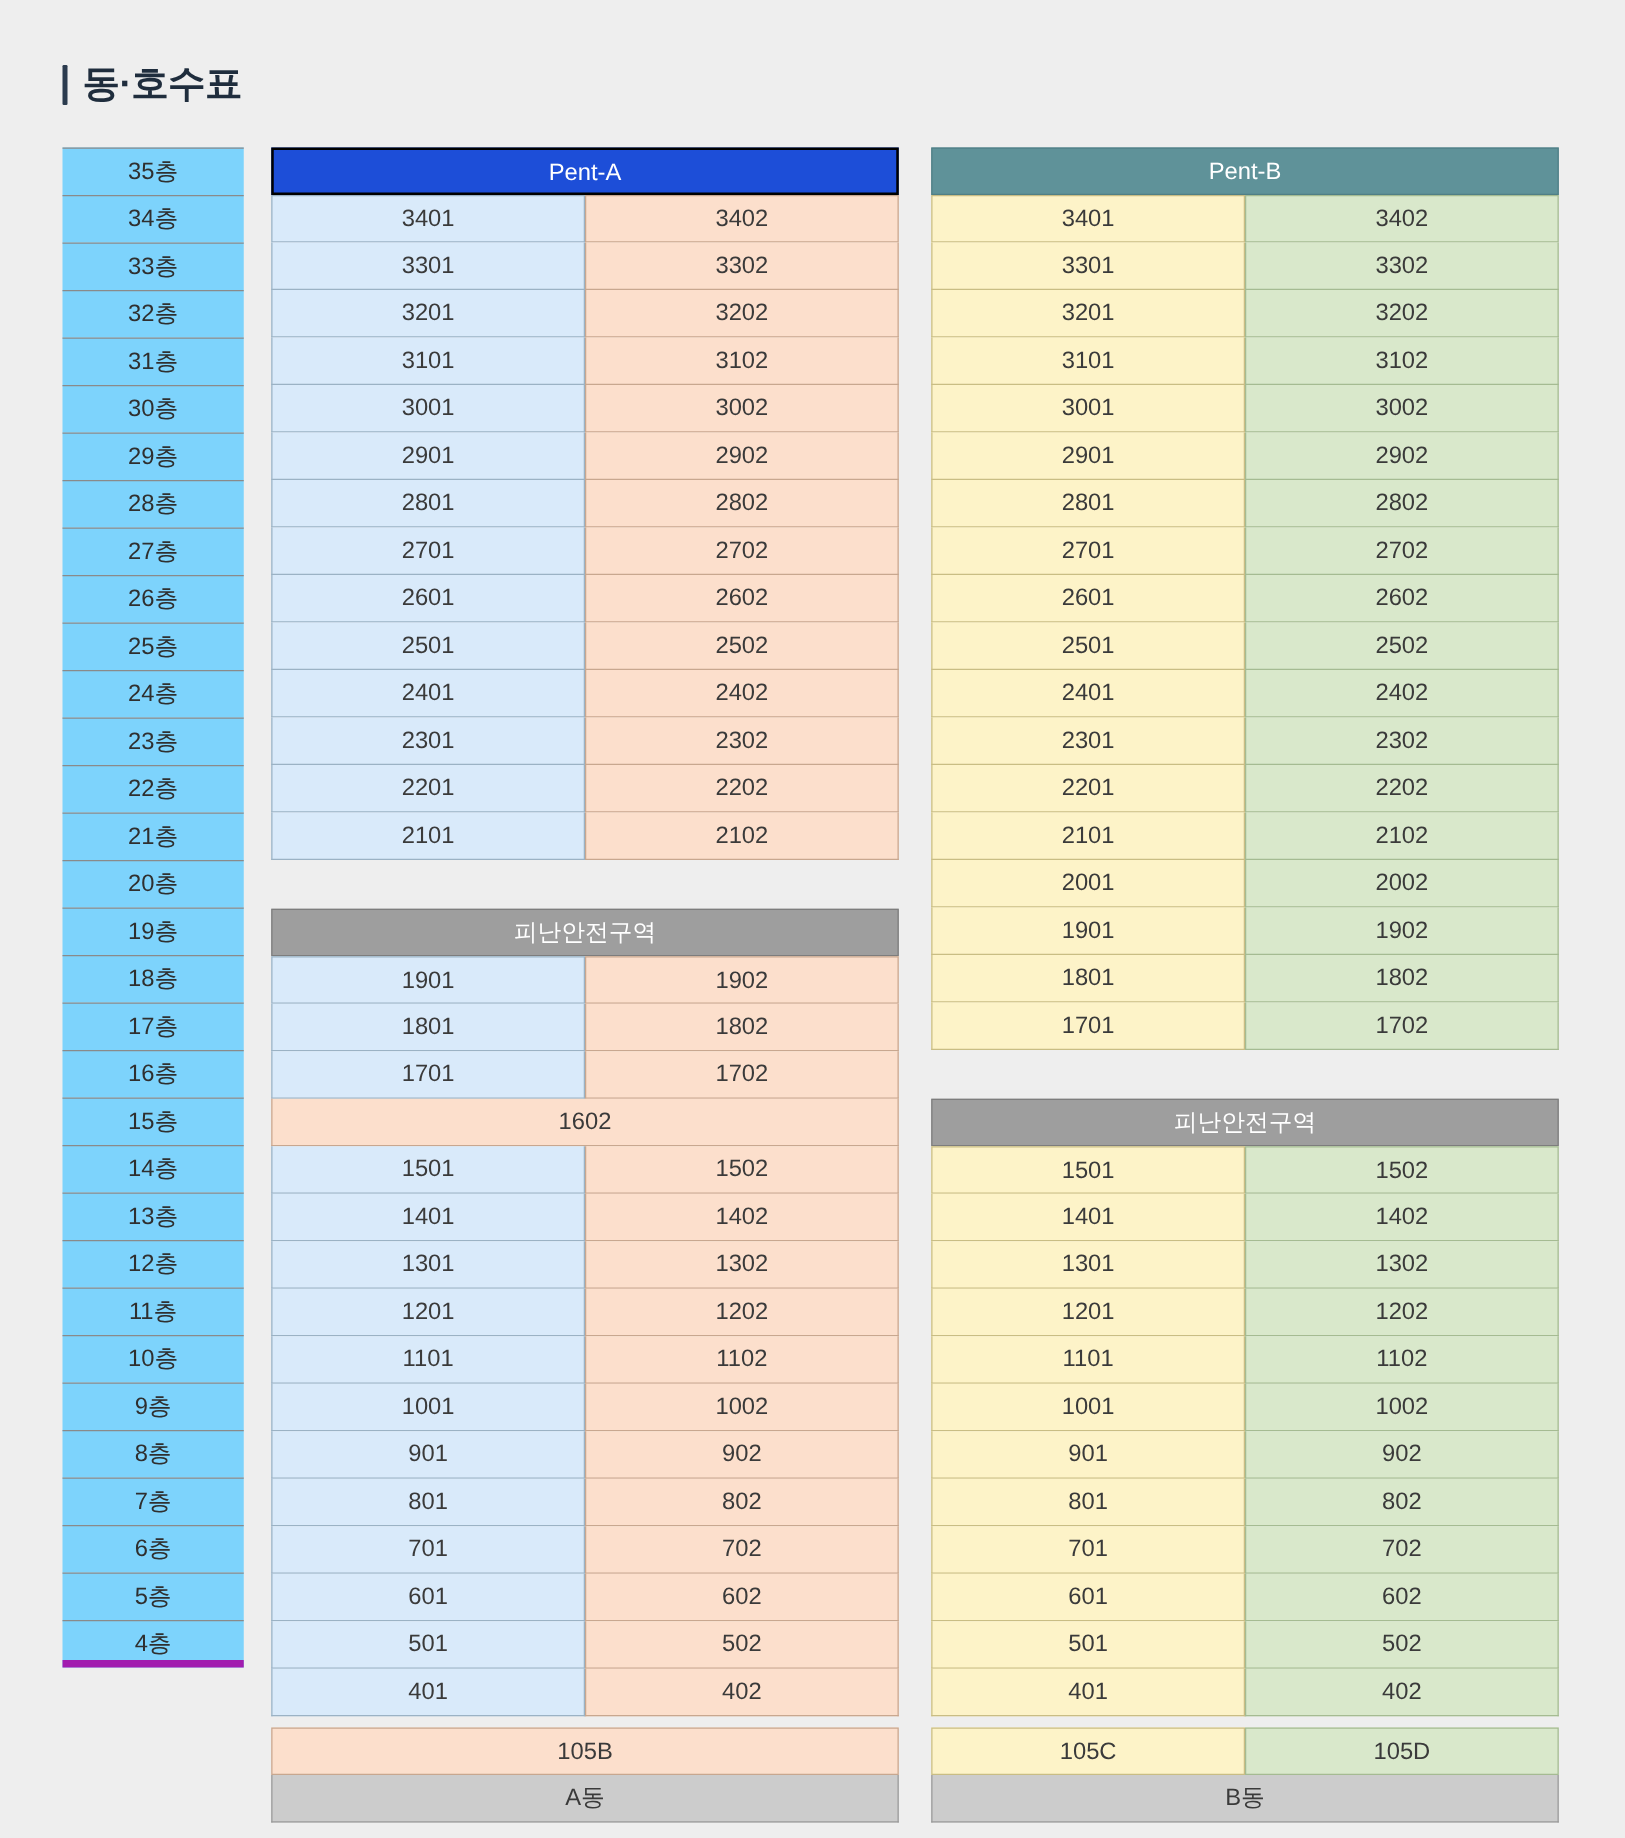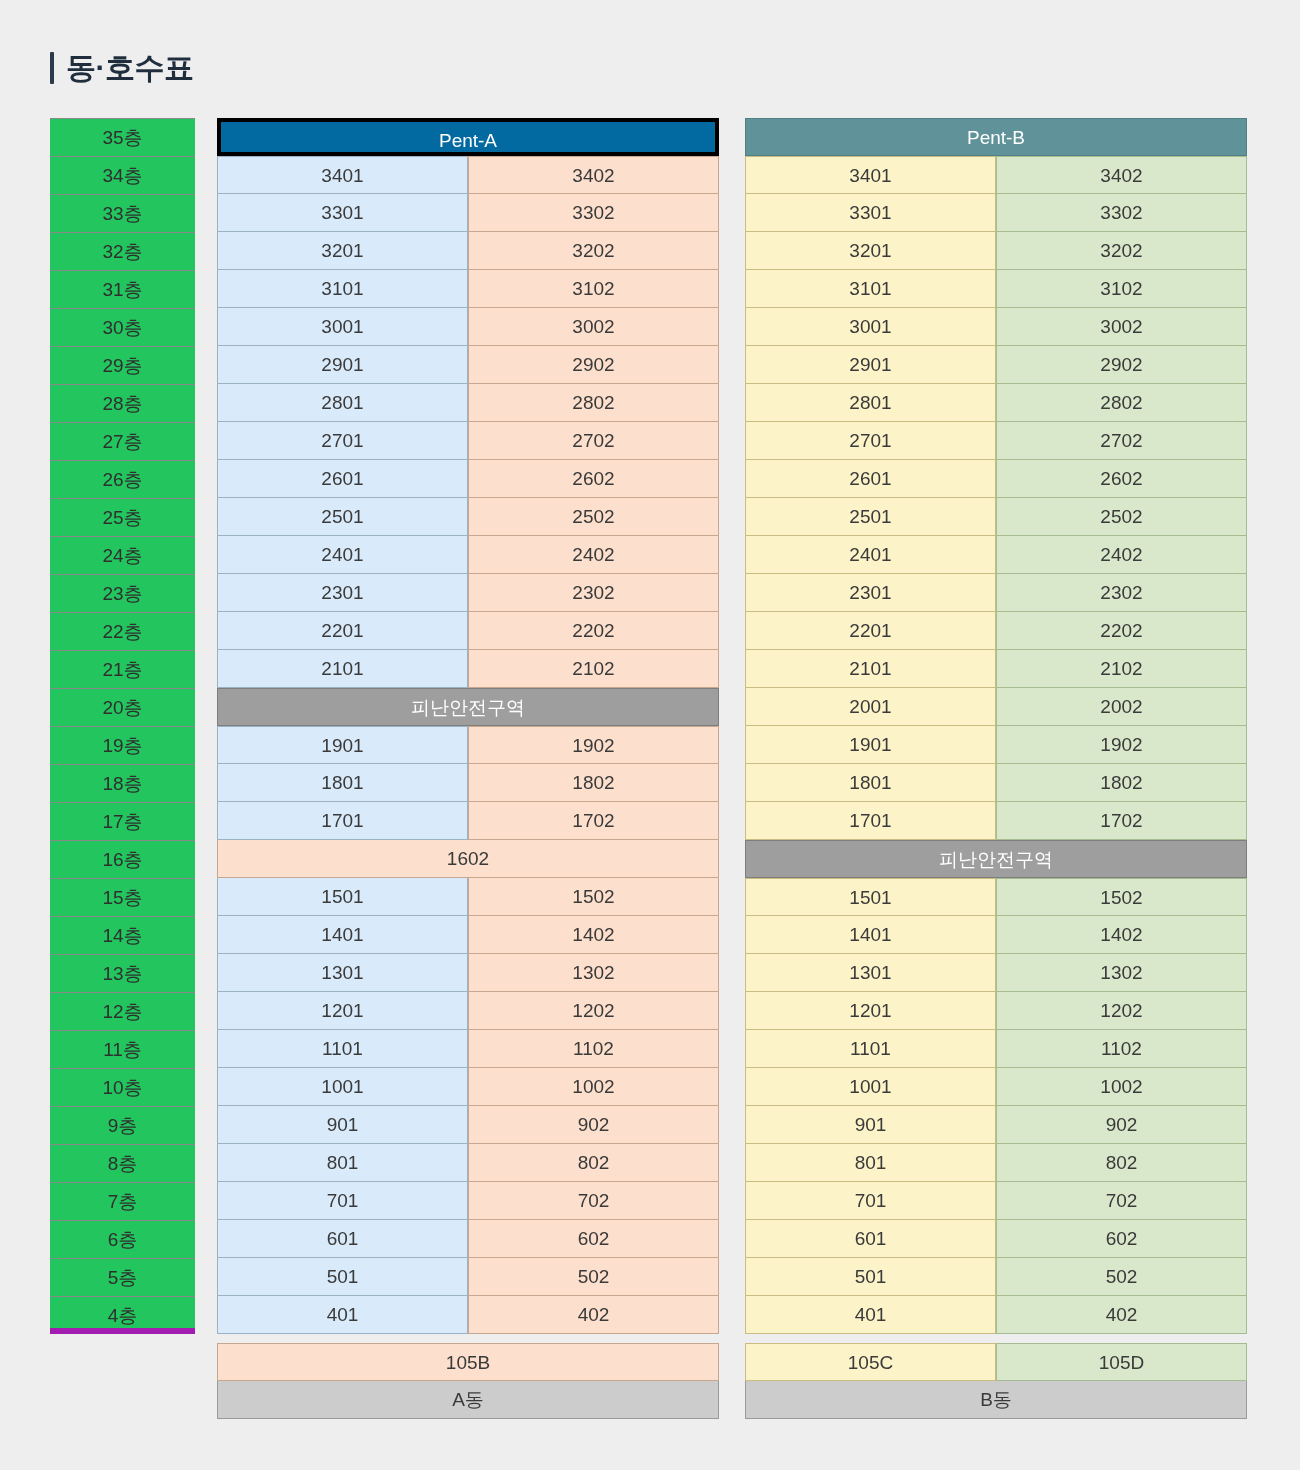--- a/index.html
+++ b/index.html
@@ -54,21 +54,21 @@
     left: 50px;
     top: 0;
     width: 145px;
   }
   .floor-cell {
     height: 38px;
     line-height: 38px;
     text-align: center;
     font-size: 19px;
     color: #2f2f2f;
-    background: #22c55e;
+    background: #7dd3fc;
     border-top: 1px solid #8a8a8a;
     box-sizing: border-box;
   }
   .floor-cell:last-child {
     border-bottom: 6px solid #a21caf;
   }
 
   
   .unit-table {
     position: absolute;
@@ -78,21 +78,21 @@
   .unit-table.table-b { left: 745px; width: 502px; }
 
   .tbl-head {
     height: 38px;
     line-height: 38px;
     text-align: center;
     font-size: 19px;
     color: #ffffff;
     box-sizing: border-box;
   }
-  .tbl-head.head-a { background: #0369a1; border: 4px solid #000000; }
+  .tbl-head.head-a { background: #1d4ed8; border: 2px solid #000000; }
   .tbl-head.head-b { background: #5f9299; border: 1px solid #507f86; }
 
   .unit-row {
     display: flex;
     height: 38px;
     box-sizing: border-box;
   }
   .unit-cell {
     flex: 1 1 50%;
     line-height: 37px;
@@ -113,20 +113,21 @@
   
   .refuge-row {
     height: 38px;
     line-height: 37px;
     text-align: center;
     font-size: 19px;
     color: #ffffff;
     background: #9e9e9e;
     border: 1px solid #7d7d7d;
     box-sizing: border-box;
+    margin-top: 39px;
   }
 
   
   .tbl-footer {
     margin-top: 9px;
   }
   .footer-units {
     display: flex;
     height: 38px;
   }

